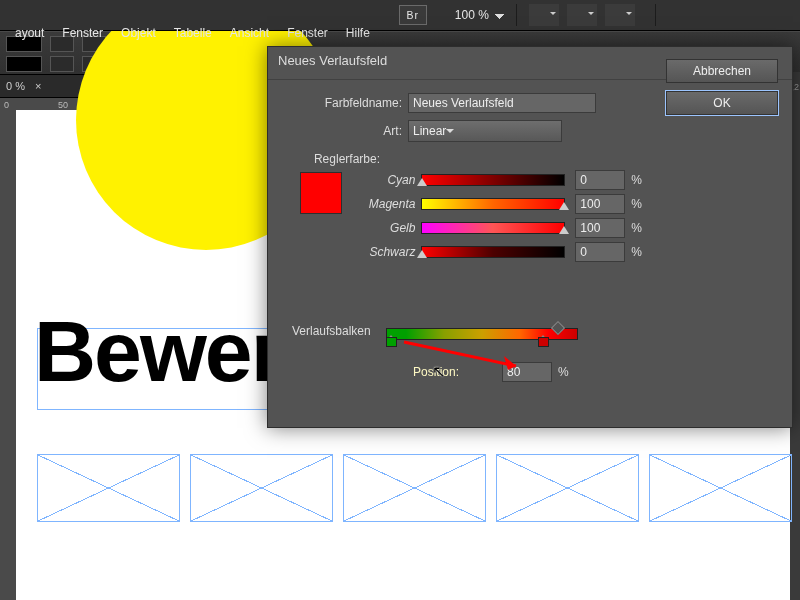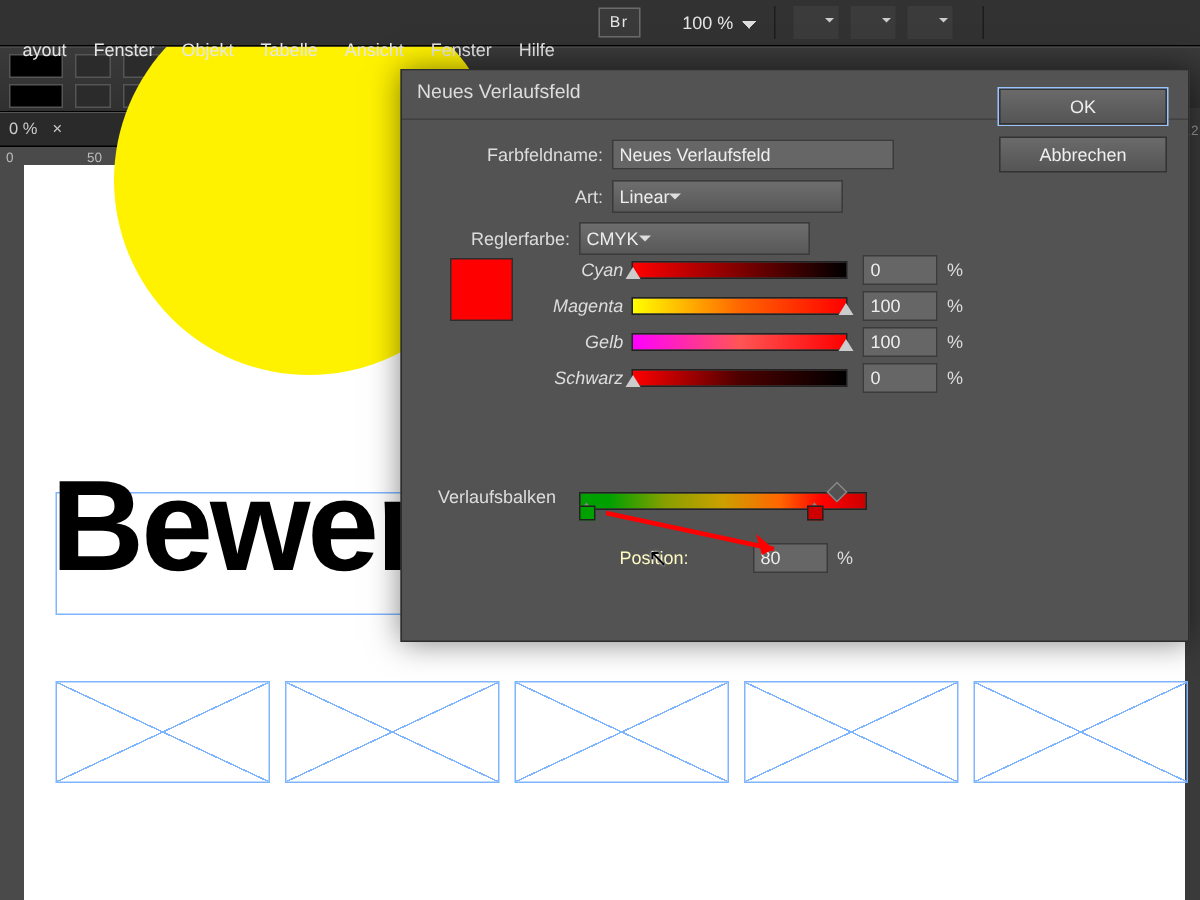--- a/index.html
+++ b/index.html
@@ -188,42 +188,38 @@
     <div class="xbox"></div>
     <div class="xbox"></div>
     <div class="xbox"></div>
   </div>
 </div>
 
 <div class="dialog">
   <div class="dlg-title">Neues Verlaufsfeld</div>
 
   <div class="btncol">
+    <div class="btn">Abbrechen</div>
     <div class="btn def">OK</div>
-    <div class="btn">Abbrechen</div>
   </div>
 
   <div class="dlg-body">
     <div class="formrow">
       <label>Farbfeldname:</label>
       <input class="txt wide" value="Neues Verlaufsfeld" style="">
     </div>
     <div class="formrow">
       <label>Art:</label>
       <div class="sel narrow">
         <span>Linear</span>
         <span class="arr"></span>
       </div>
     </div>
     <div class="formrow">
       <label style="width:102px">Reglerfarbe:</label>
-      <div class="sel narrow">
-        <span>CMYK</span>
-        <span class="arr"></span>
-      </div>
     </div>
 
     <div class="cmyk-panel">
       <div class="swatch"></div>
       <div class="sliders">
         <div class="srow">
           <label>Cyan</label>
           <div class="track cyan">
             <div class="thumb" style="left:0%"></div>
             </div>

